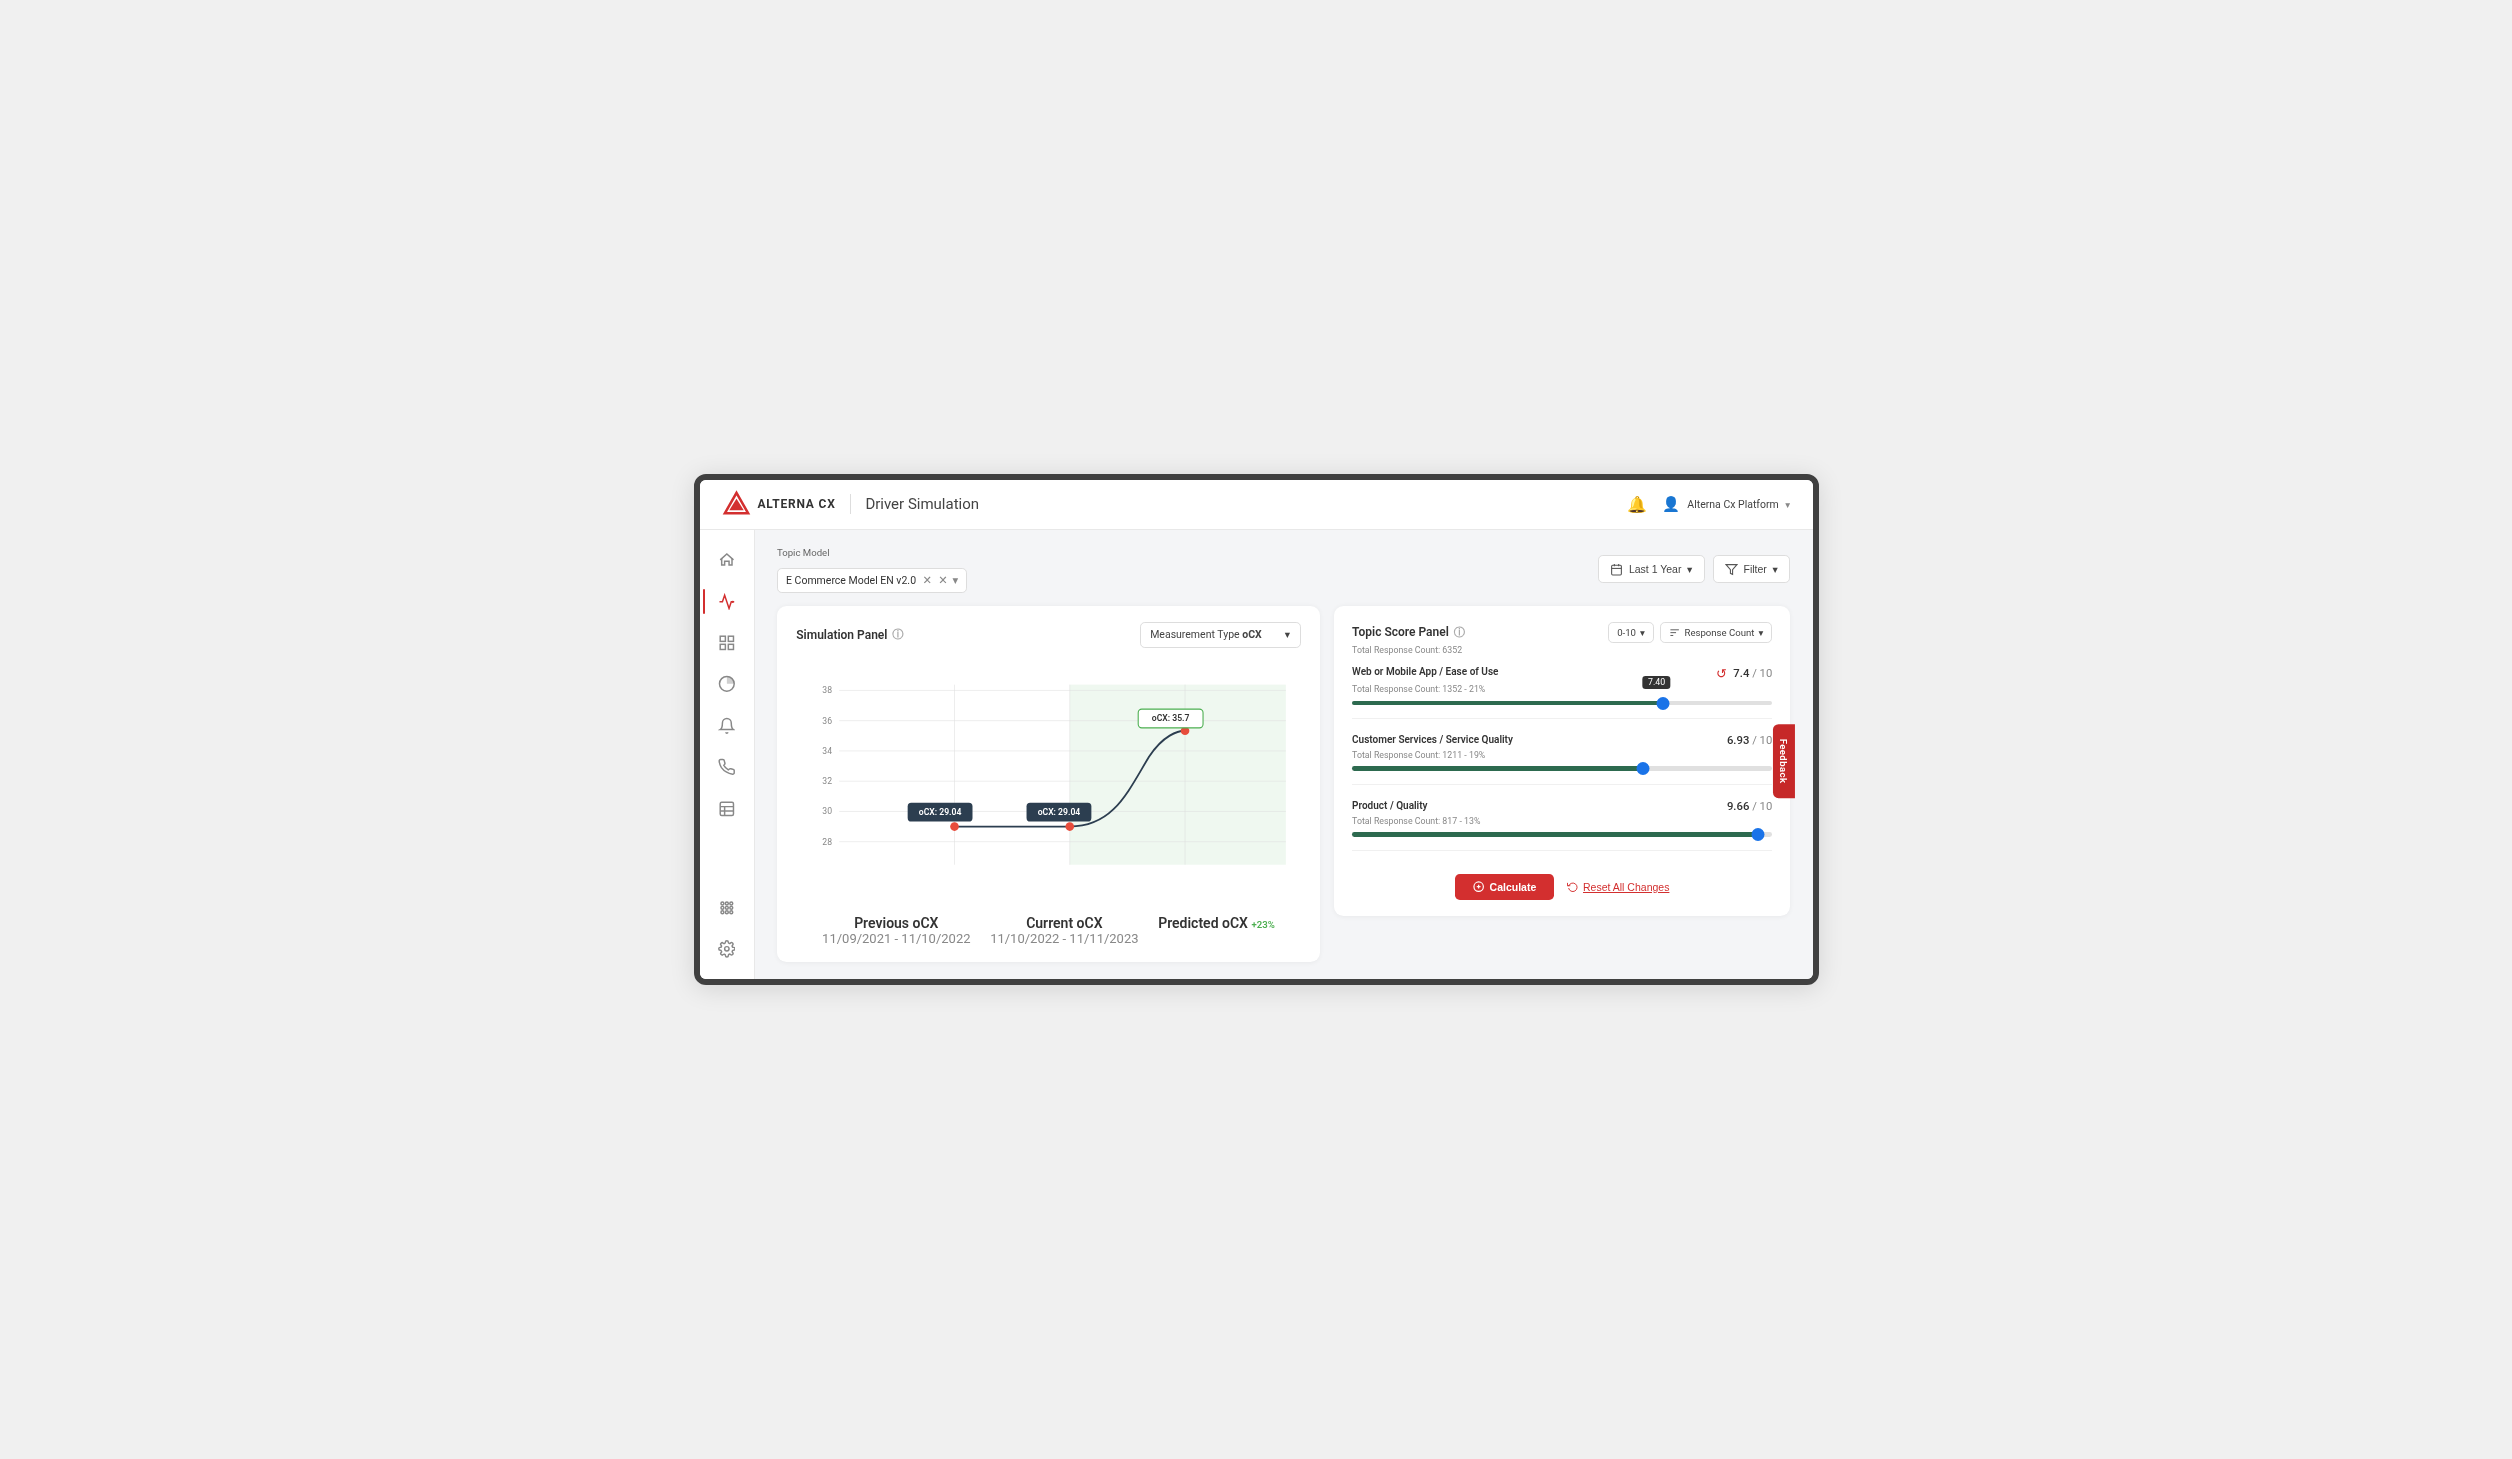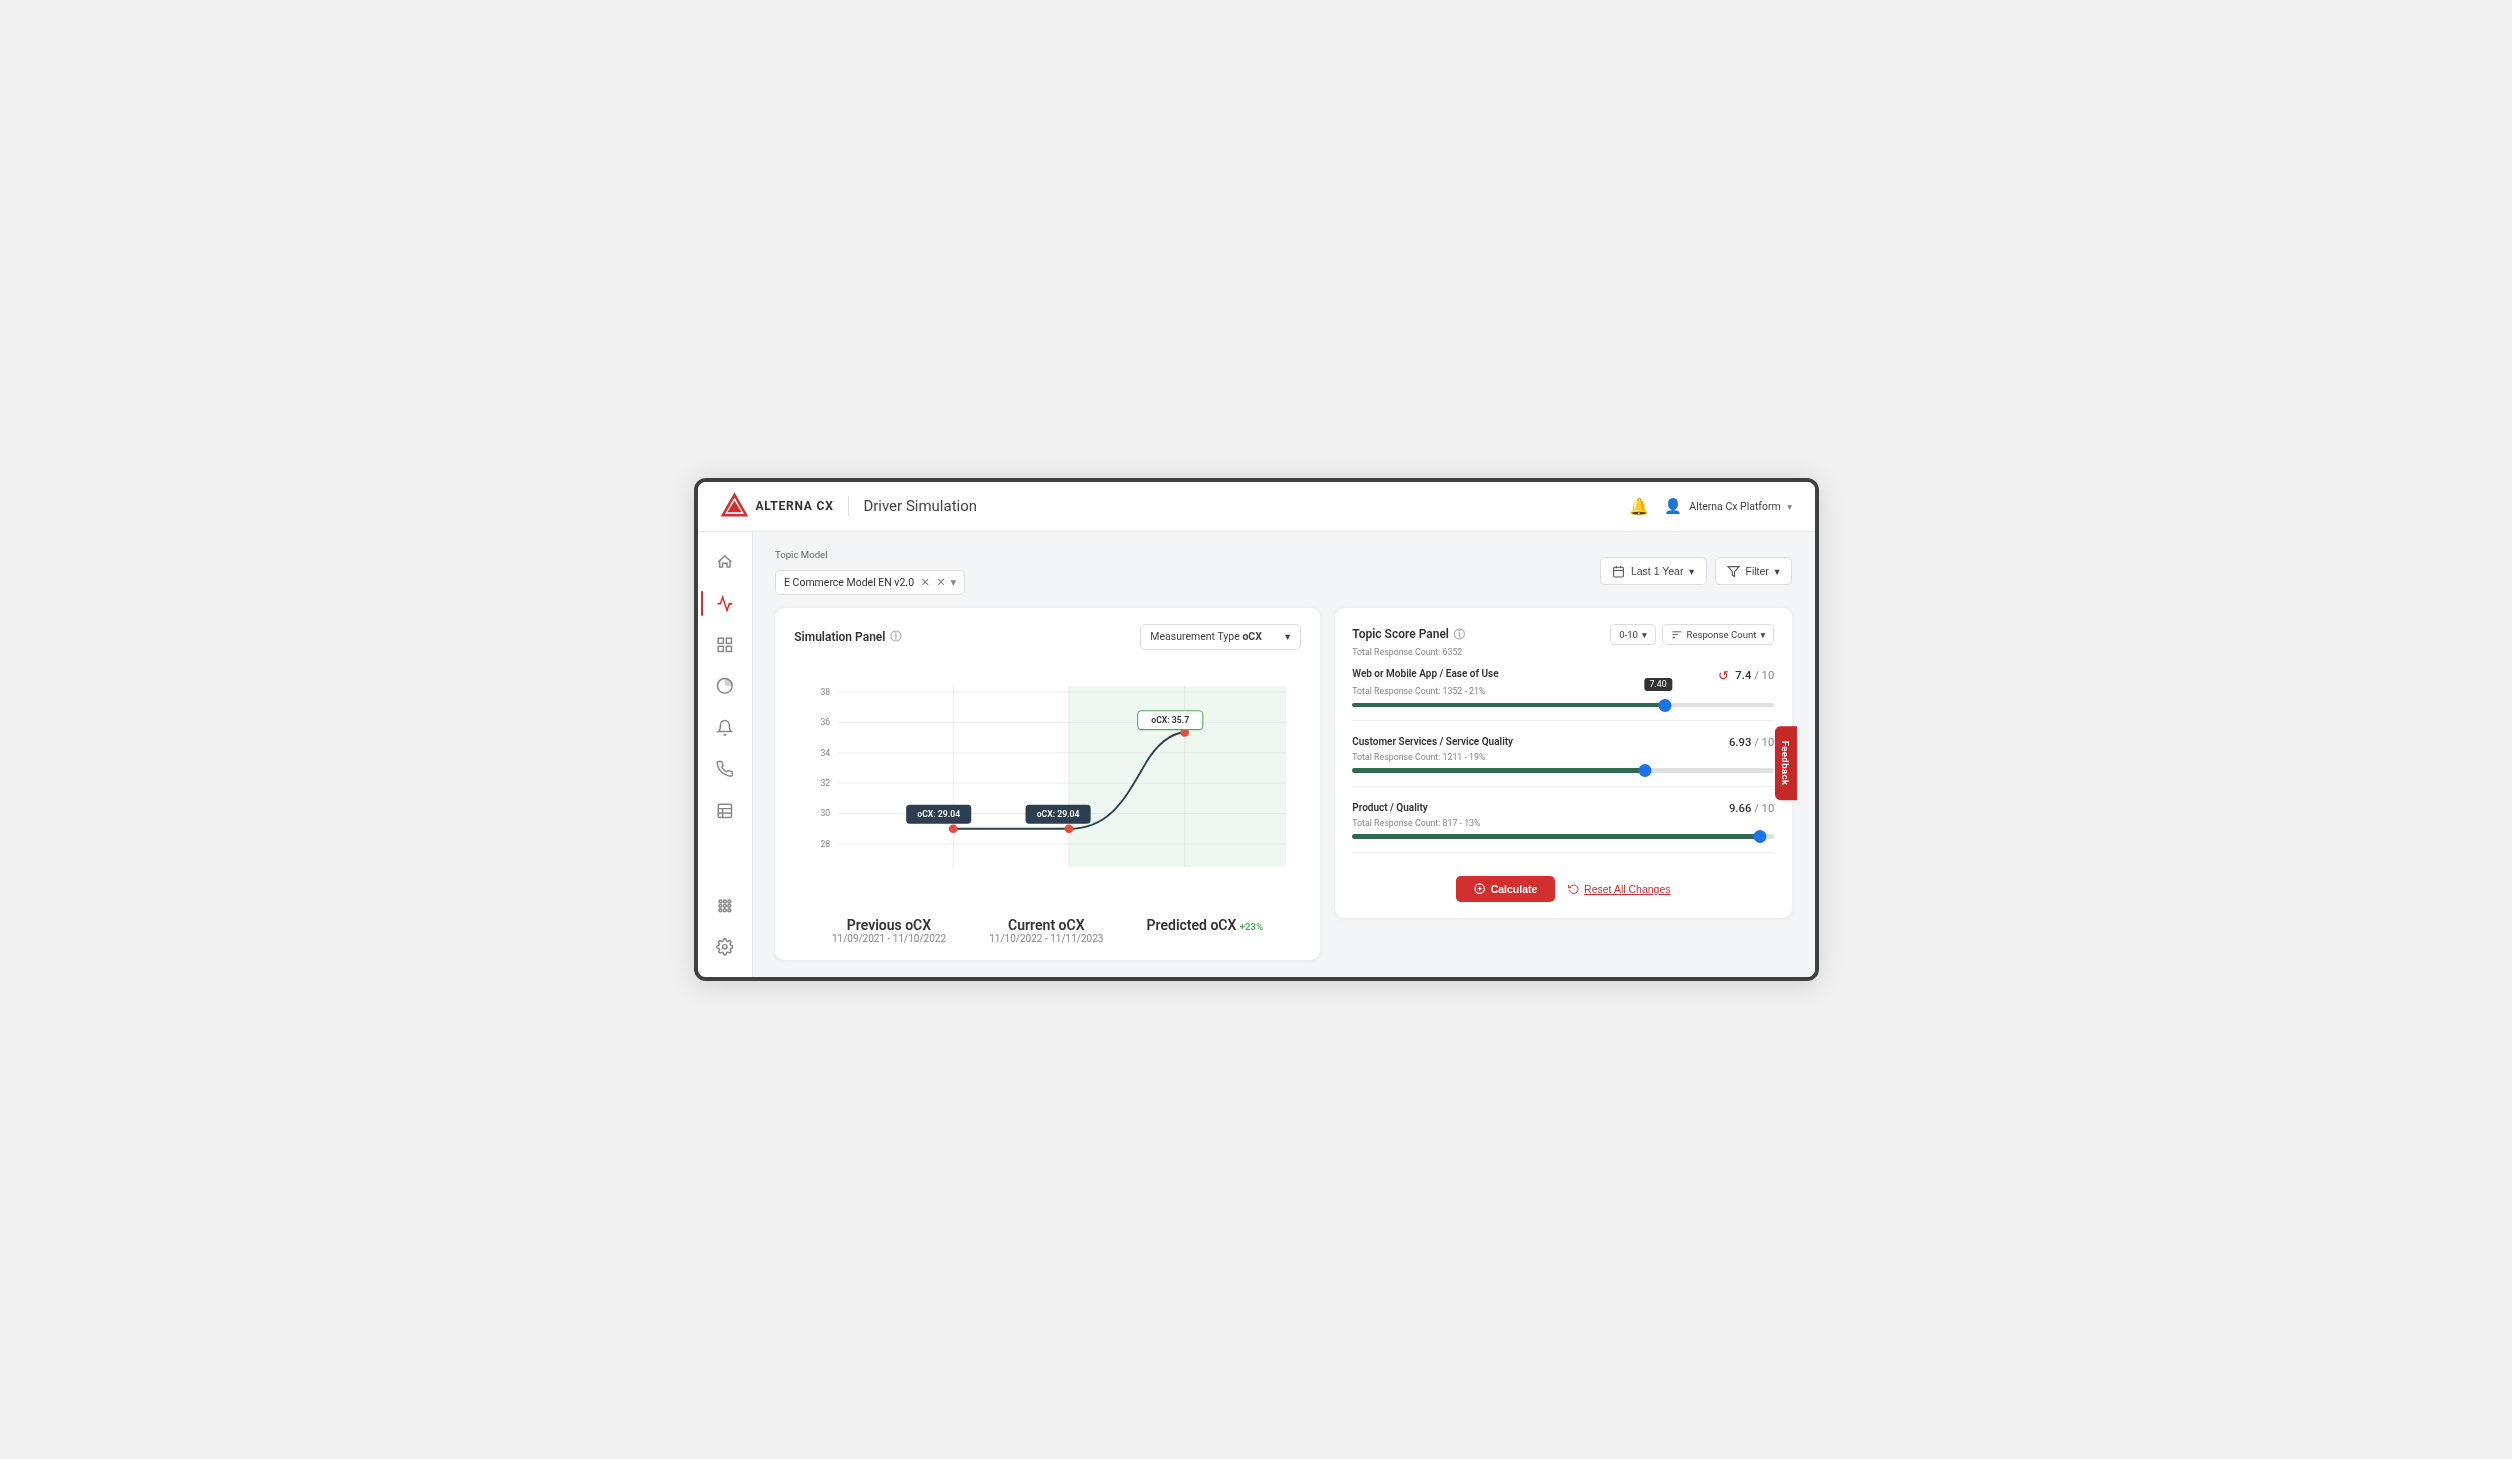--- a/index.html
+++ b/index.html
@@ -9,21 +9,21 @@
       display: flex;
       align-items: center;
       justify-content: center;
       min-height: 100vh;
       padding: 16px;
     }
     .app-frame {
       width: 1125px;
       background: #fff;
       border-radius: 12px;
-      border: 4px solid #404040;
+      border: 6px solid #404040;
       overflow: hidden;
       display: flex;
       flex-direction: column;
       box-shadow: 0 3.2px 26px rgba(0,0,0,0.12);
     }
     
     .header {
       background: #fff;
       display: flex;
       align-items: center;
@@ -266,21 +266,21 @@
     }
     .chart-x-label {
       text-align: center;
     }
     .x-label-main {
       font-size: 14px;
       font-weight: 600;
       color: #333;
     }
     .x-label-sub {
-      font-size: 10px;
+      font-size: 13px;
       color: #888;
     }
     .x-label-green {
       color: #4caf50;
       font-weight: 600;
       font-size: 9.6px;
     }
     
     .score-panel {
       background: #fff;

